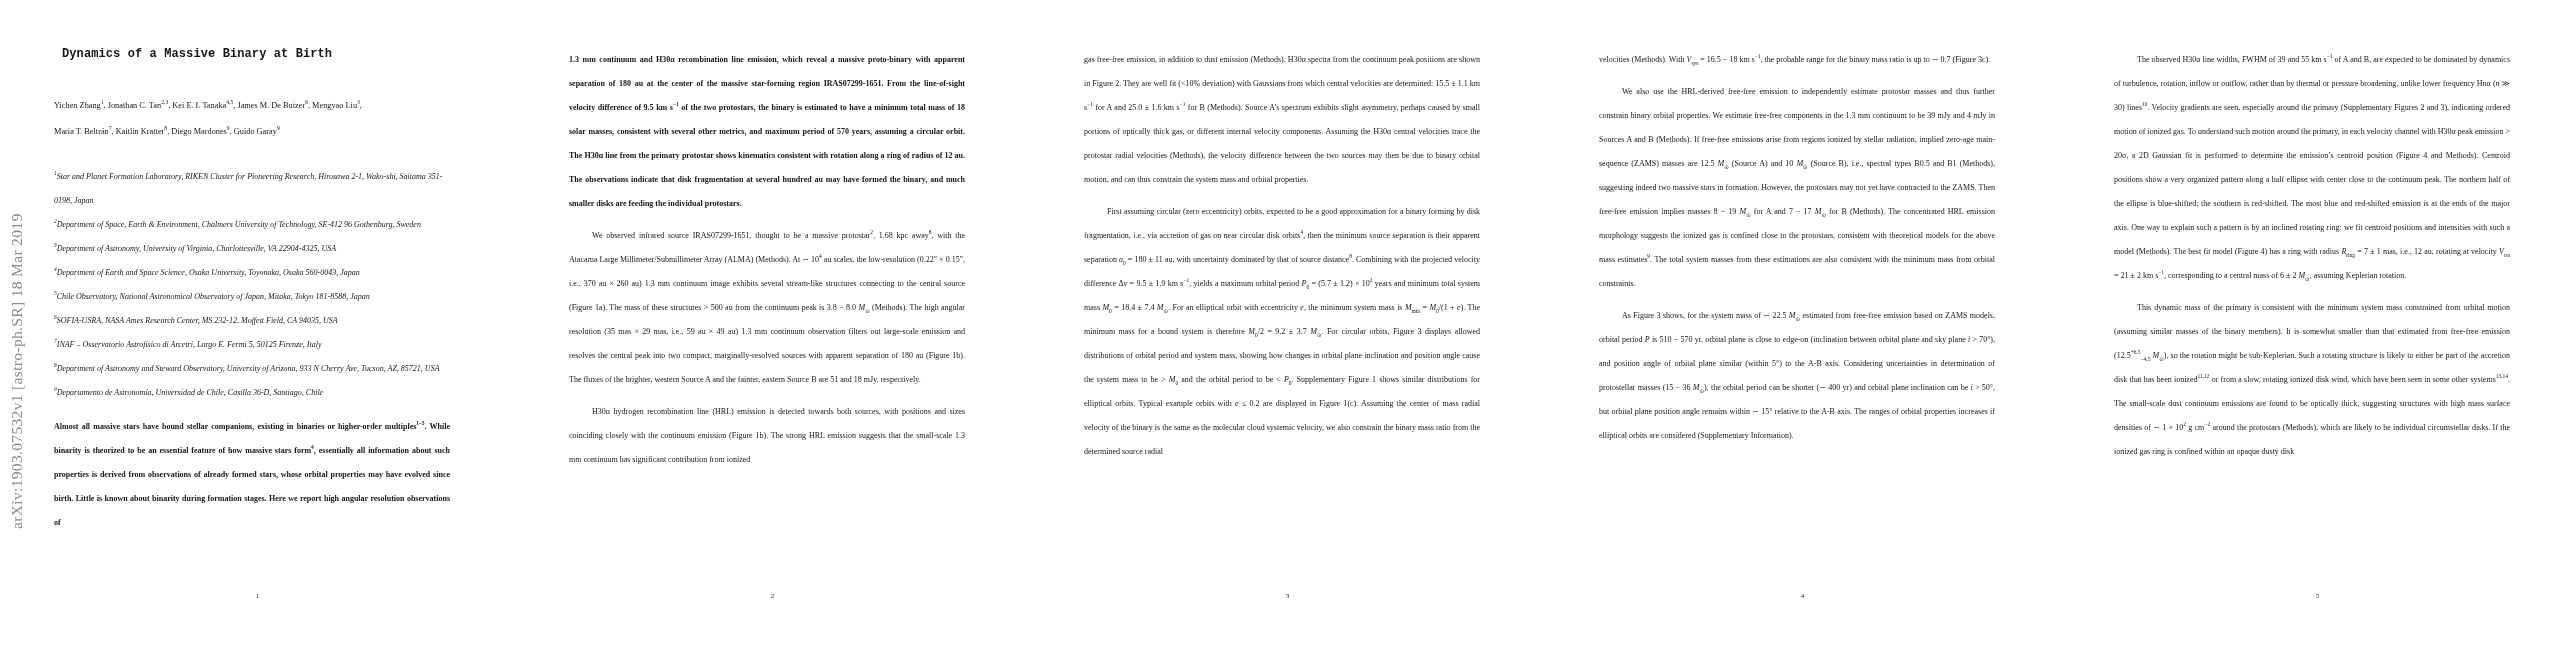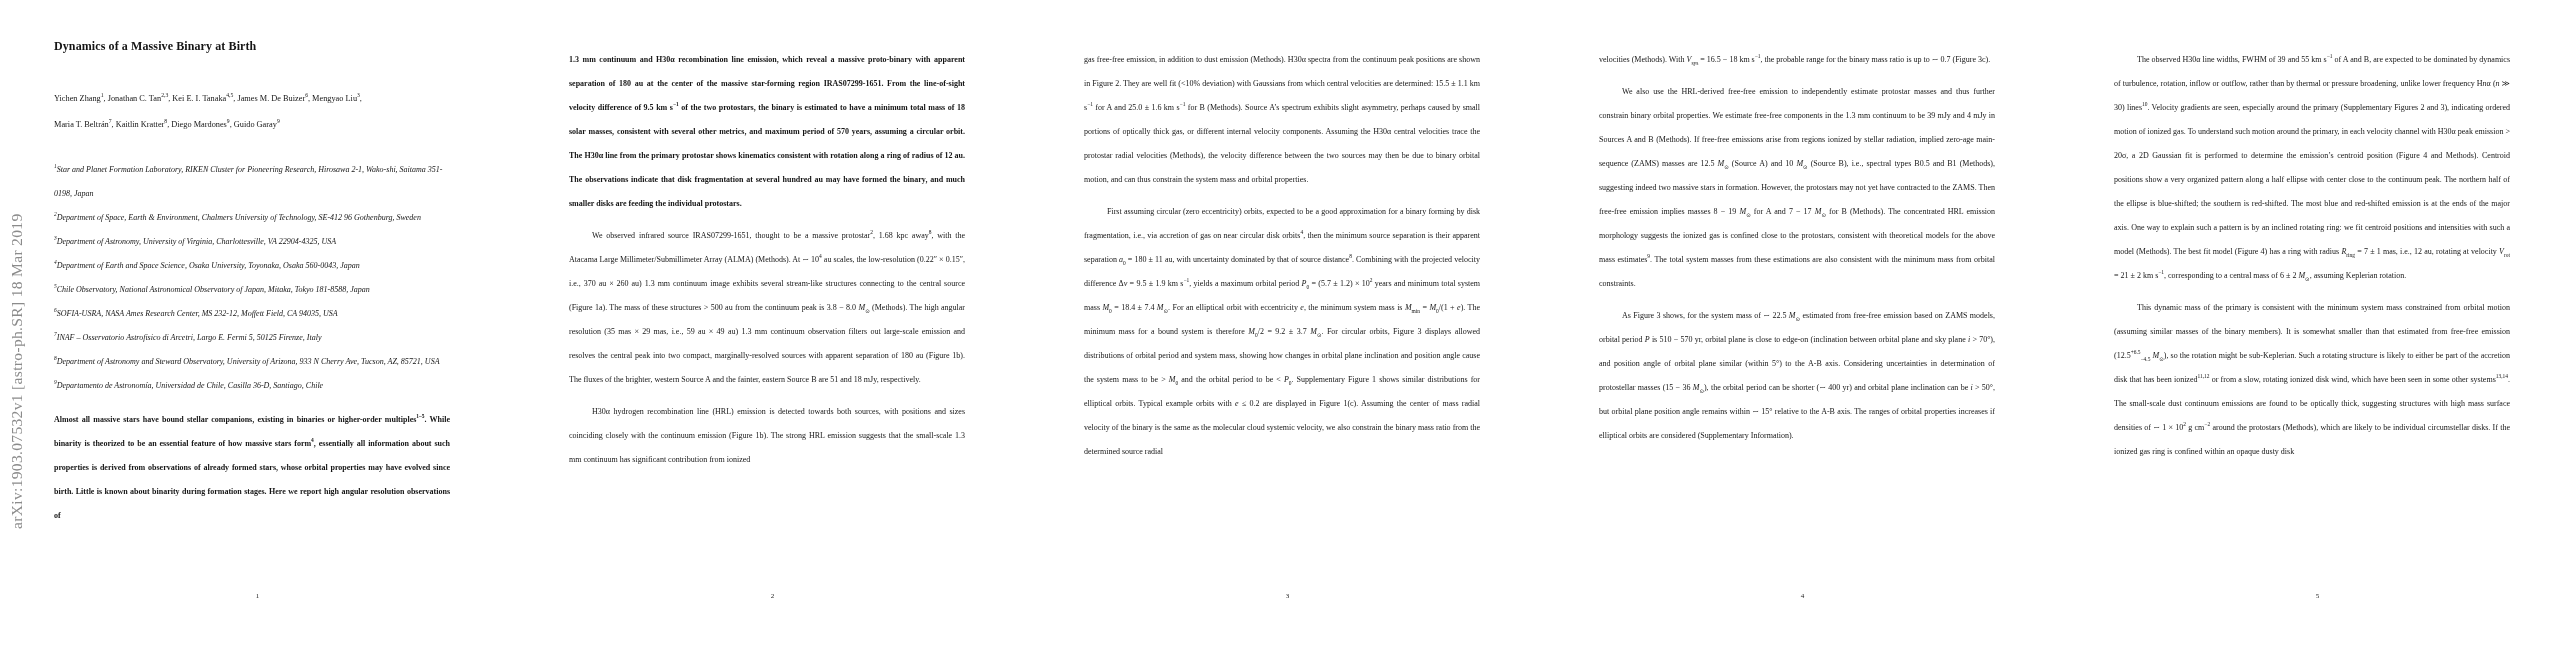--- a/index.html
+++ b/index.html
@@ -8,21 +8,21 @@
   .pages{display:flex;width:2576px;height:667px;}
   .sheet{position:relative;flex:0 0 515px;width:515px;height:667px;background:#ffffff;}
   .col{position:absolute;left:54px;width:396px;top:0;}
   .bodycol{top:48px;}
   .par{margin:0;font-size:8px;line-height:24px;text-align:justify;}
   .par + .par{margin-top:7.8px;}
   .indent{text-indent:23px;}
   .bold-par{font-weight:bold;font-size:8px;}
   sup{font-size:68%;line-height:0;}
   sub{font-size:68%;line-height:0;}
-  .title{margin:0;padding-top:39px;font-family:Liberation Serif, serif;
+  .title{margin:8px;padding-top:39px;font-family:Liberation Mono, monospace;
          font-weight:bold;font-size:12px;letter-spacing:0.1px;}
   .authors{margin:0;font-size:8.3px;line-height:25.6px;}
   .authors.first{margin-top:32px;}
   .affils{margin-top:21px;}
   .affil{margin:0;font-style:italic;font-size:8px;line-height:24px;text-align:left;}
   .abstract{margin-top:10px;}
   .pagenum{position:absolute;top:592px;left:0;width:100%;text-align:center;
            font-size:7px;color:#1a1a1a;}
   .wm{position:absolute;left:7.8px;top:529px;transform:rotate(-90deg);
       transform-origin:0 0;white-space:nowrap;font-size:15.6px;color:#8b8b8b;

